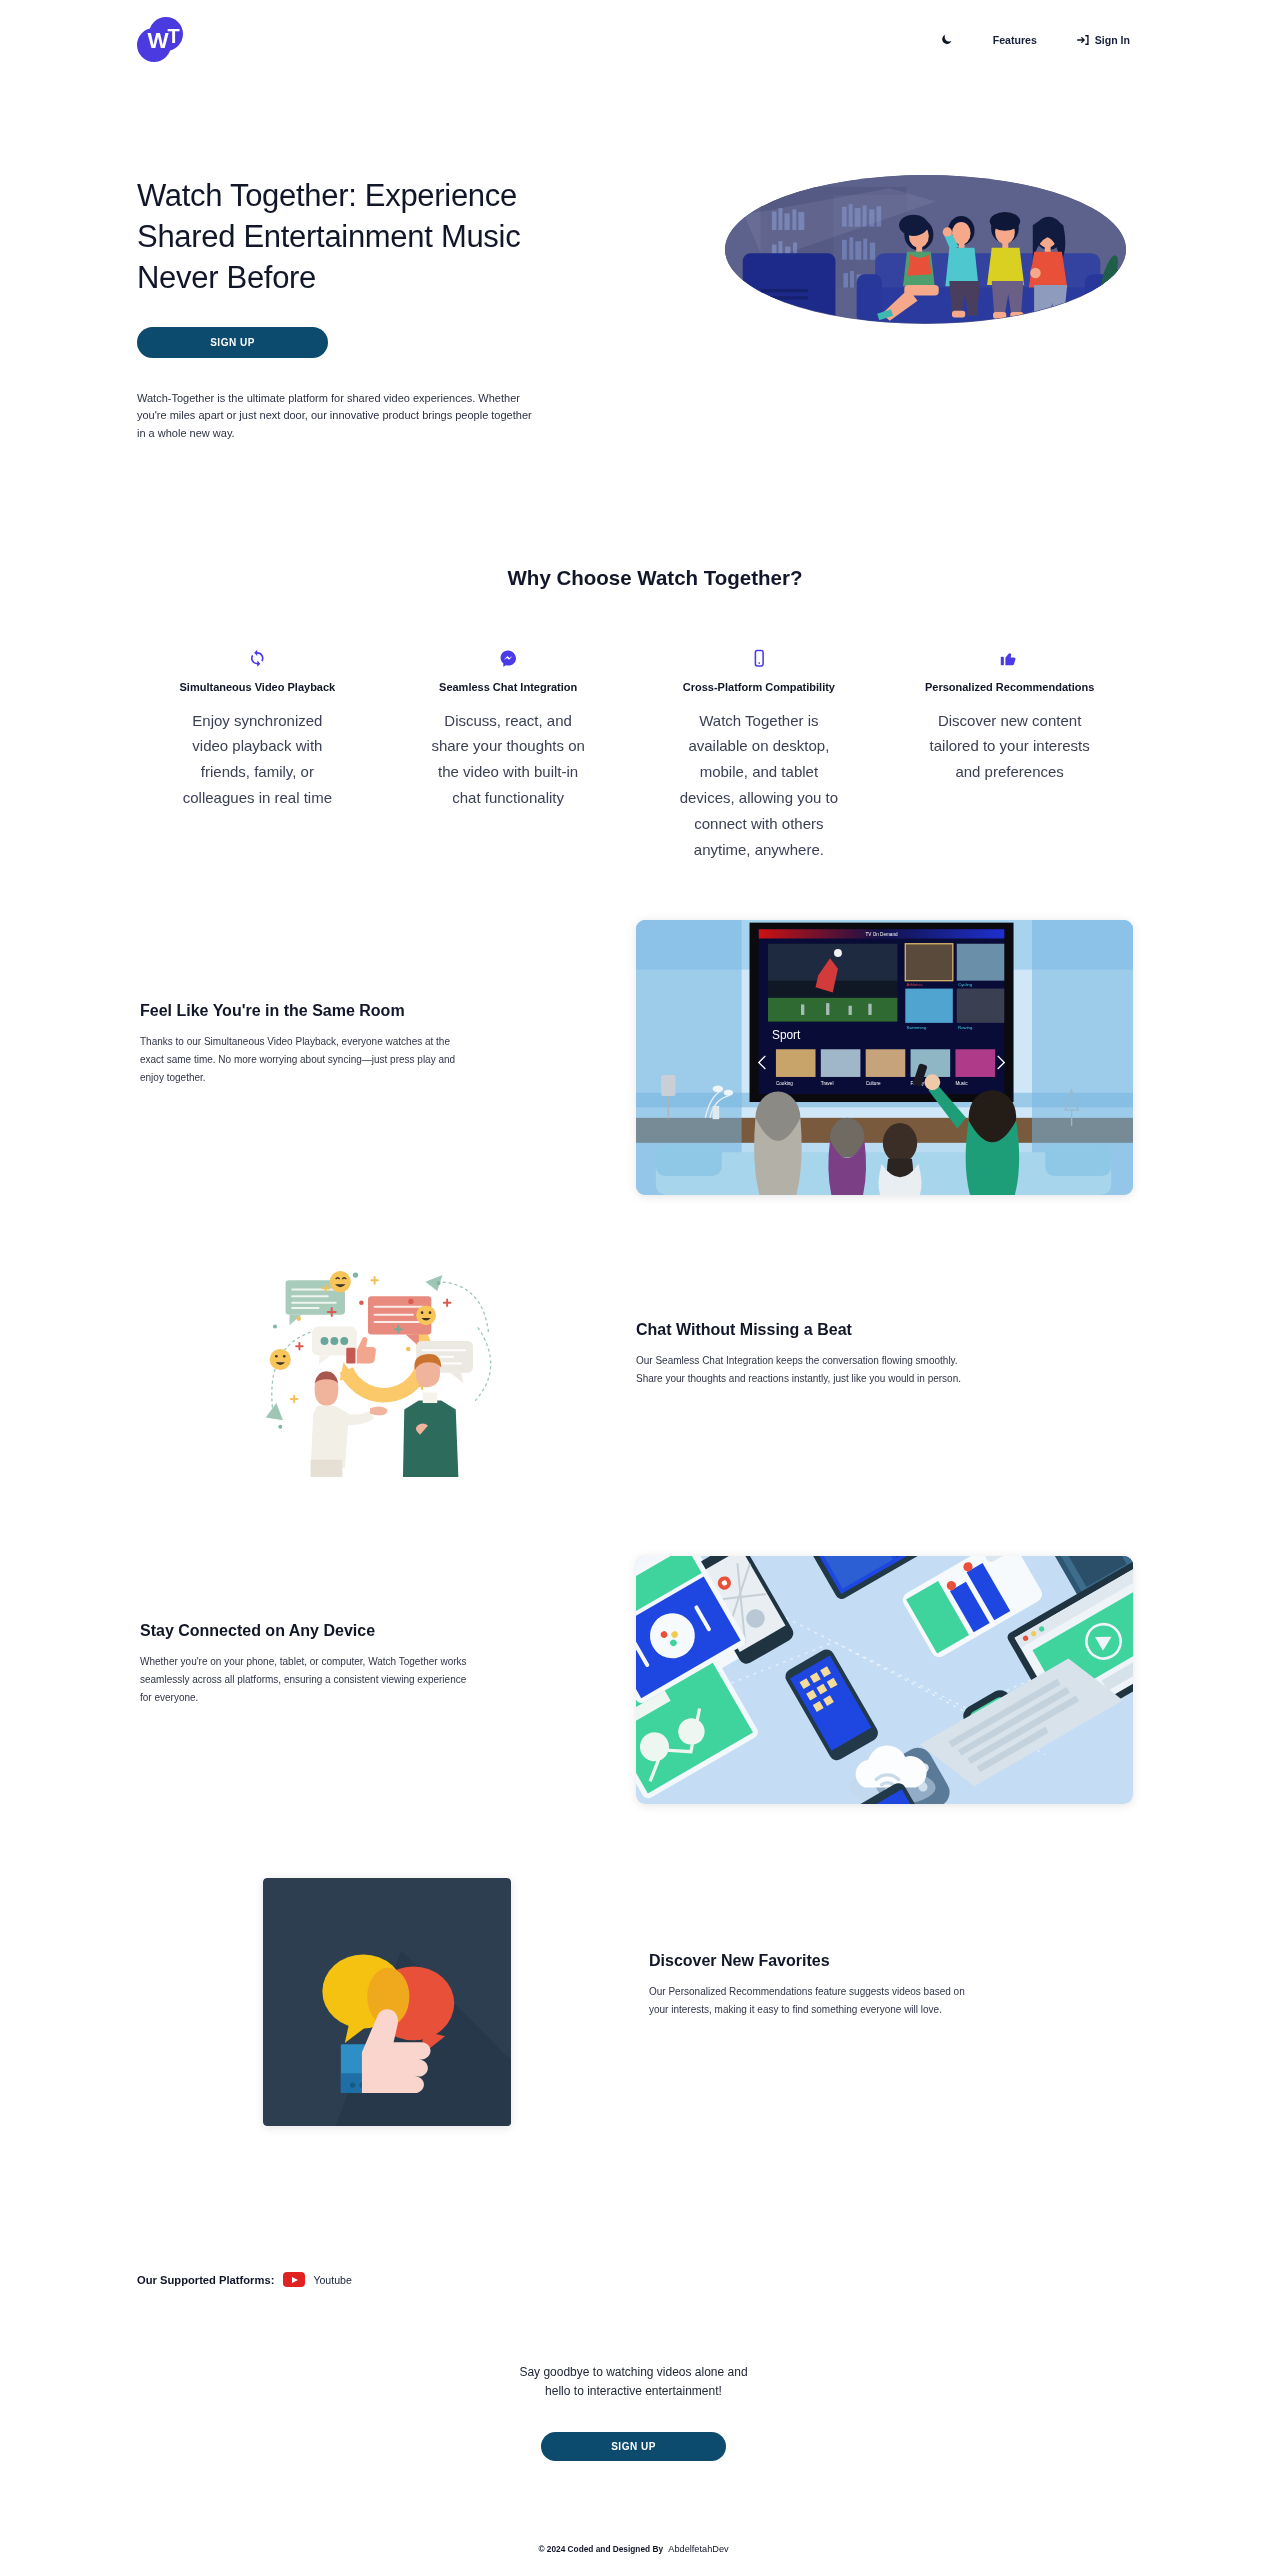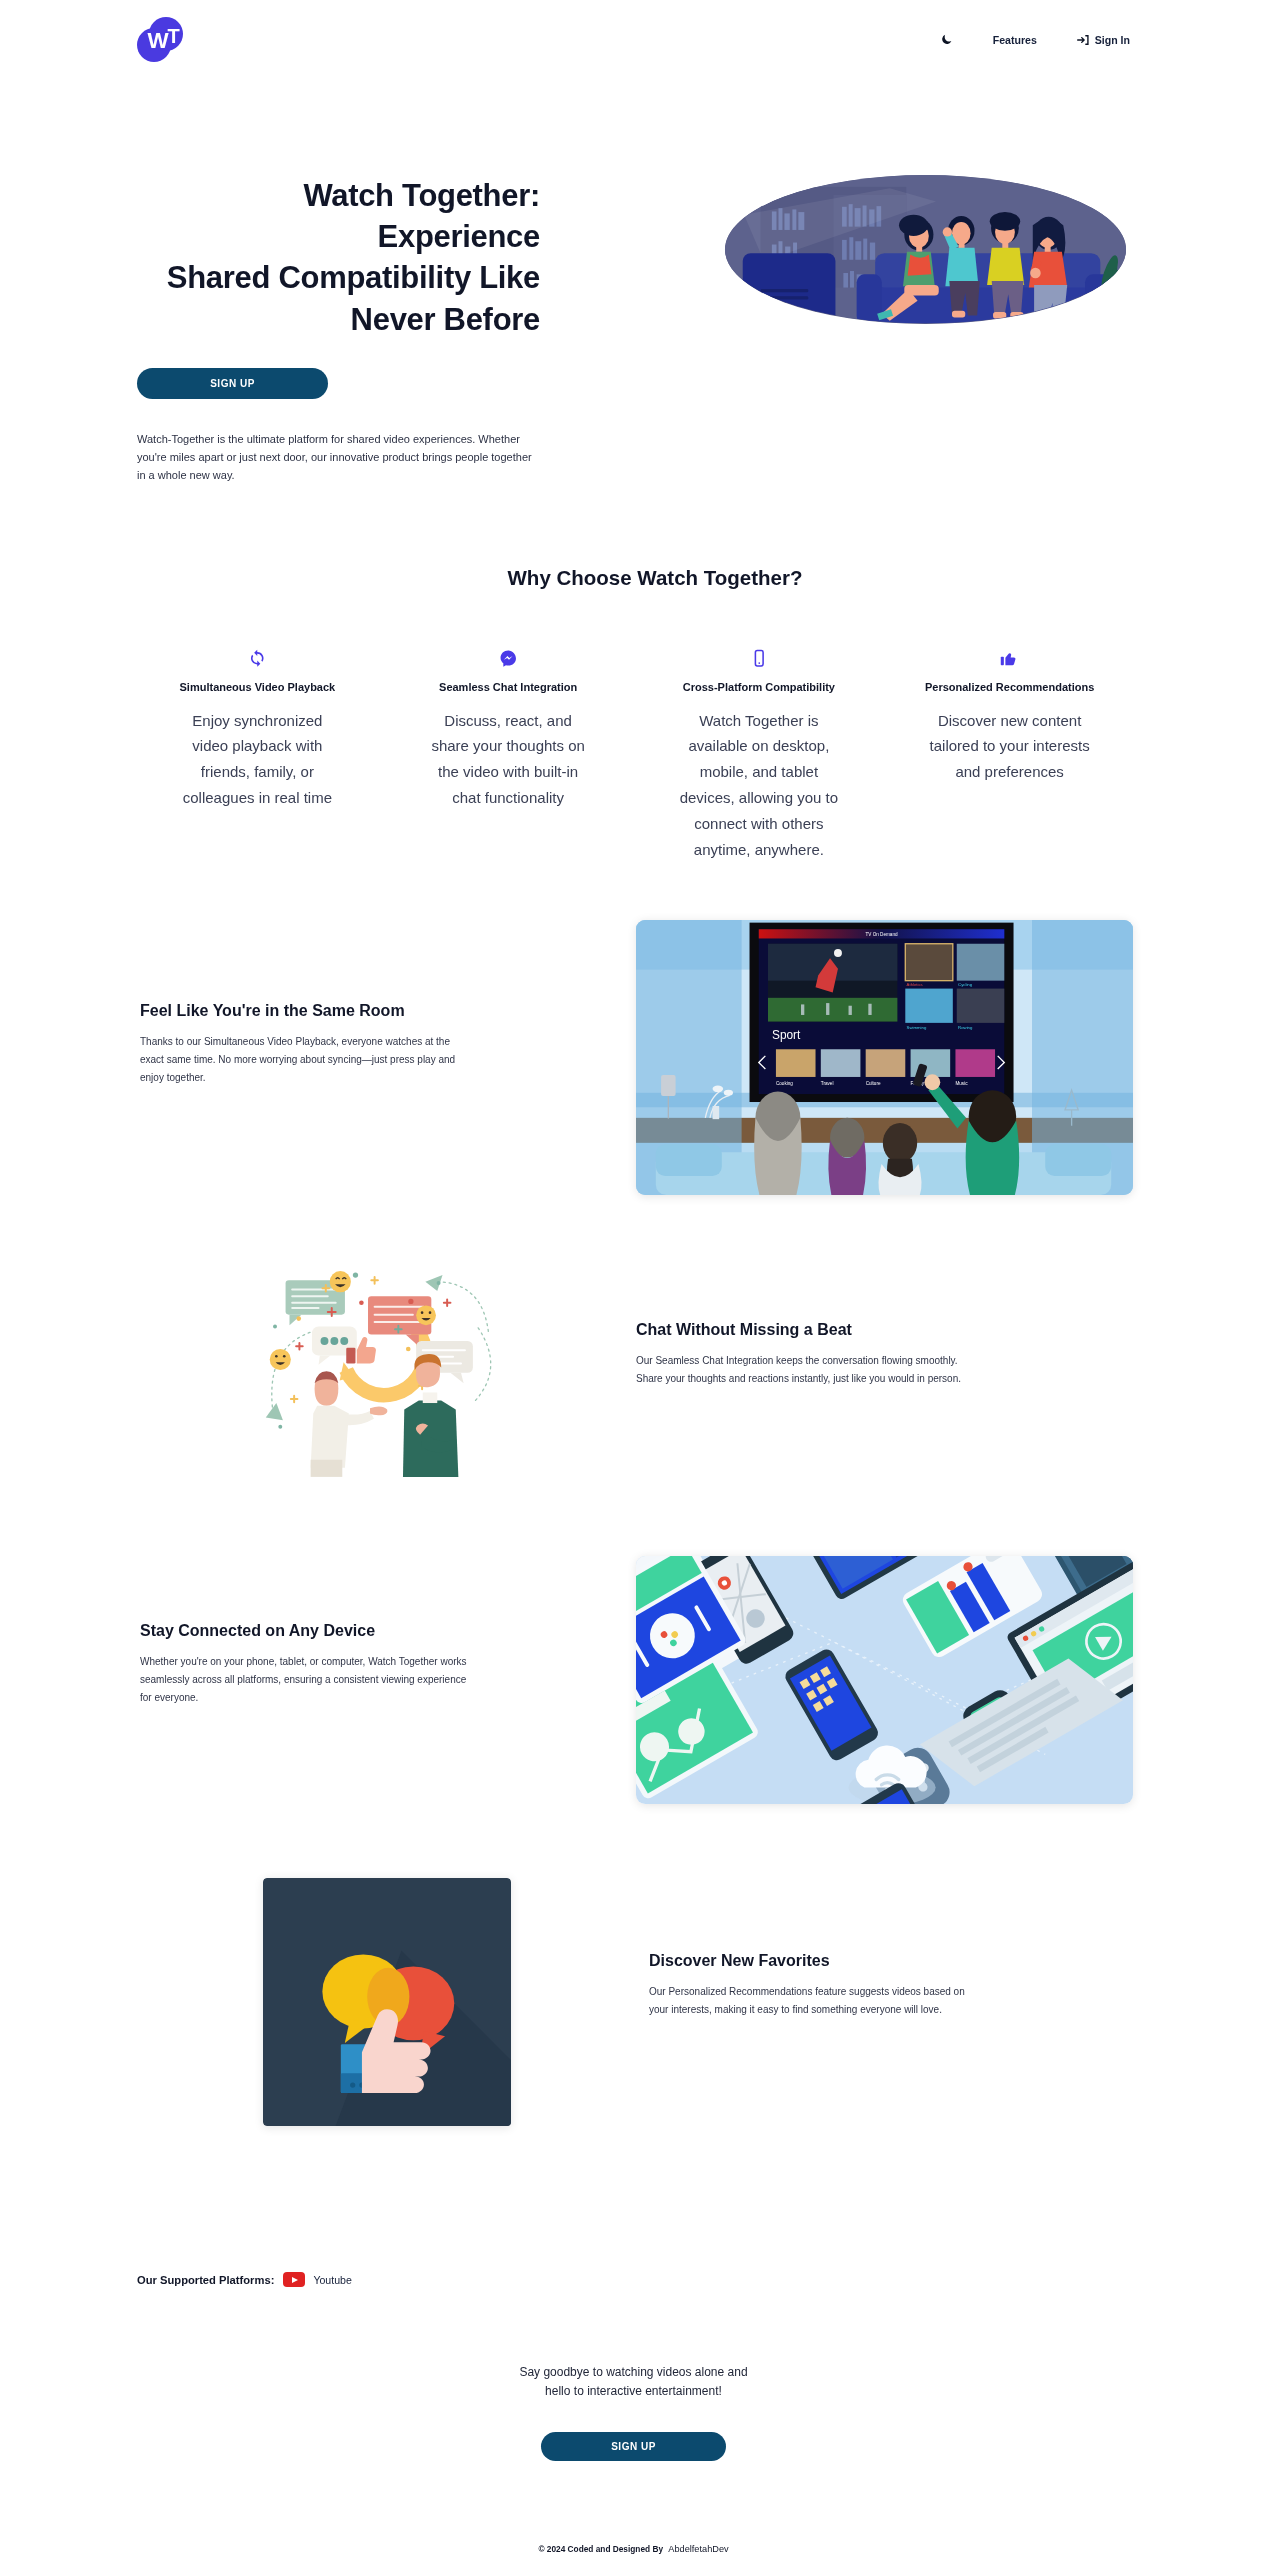--- a/index.html
+++ b/index.html
@@ -43,22 +43,22 @@
     font-size: 10.6px; font-weight: 600; color: #16203a;
     text-decoration: none; cursor: pointer;
   }
   .nav-signin {
     display: flex; align-items: center; gap: 5.3px;
     font-size: 10.6px; font-weight: 600; color: #16203a; cursor: pointer;
   }
   .nav-signin svg { display: block; }
   .hero-left { position: absolute; left: 137px; top: 175px; width: 403px; }
   .hero-title {
-    font-size: 31px; line-height: 1.33; font-weight: 700;
-    letter-spacing: -0.3px; color: #111628; text-align: right;
+    font-size: 31px; line-height: 1.33; font-weight: 400;
+    letter-spacing: -0.3px; color: #111628;
   }
   .btn-signup {
     display: inline-flex; align-items: center; justify-content: center;
     background: #0c4a6e; color: #fff; border: none; border-radius: 26.4px;
     font-size: 10px; font-weight: 700; letter-spacing: 0.5px;
     width: 191px; height: 31px; margin-top: 28px; cursor: pointer;
     font-family: "Liberation Sans", sans-serif;
   }
   .hero-sub {
     margin-top: 32px; font-size: 11px; line-height: 1.62;
@@ -171,21 +171,21 @@
           </svg>
         </span>
         <span>Sign In</span>
       </span>
     </div>
   </div>
 
   <div class="hero-left">
     <h1 class="hero-title">
       <span>Watch Together: Experience</span><br>
-      <span>Shared Compatibility Like</span><br>
+      <span>Shared Entertainment Music</span><br>
       <span>Never Before</span>
     </h1>
     <button class="btn-signup">SIGN UP</button>
     <p class="hero-sub">Watch-Together is the ultimate platform for shared video experiences. Whether you're miles apart or just next door, our innovative product brings people together in a whole new way.</p>
   </div>
 
   <div class="hero-art">
     <svg viewBox="0 0 608 225" width="401" height="149" preserveAspectRatio="xMidYMid slice" aria-hidden="true">
       <defs>
         <clipPath id="heroEll">

